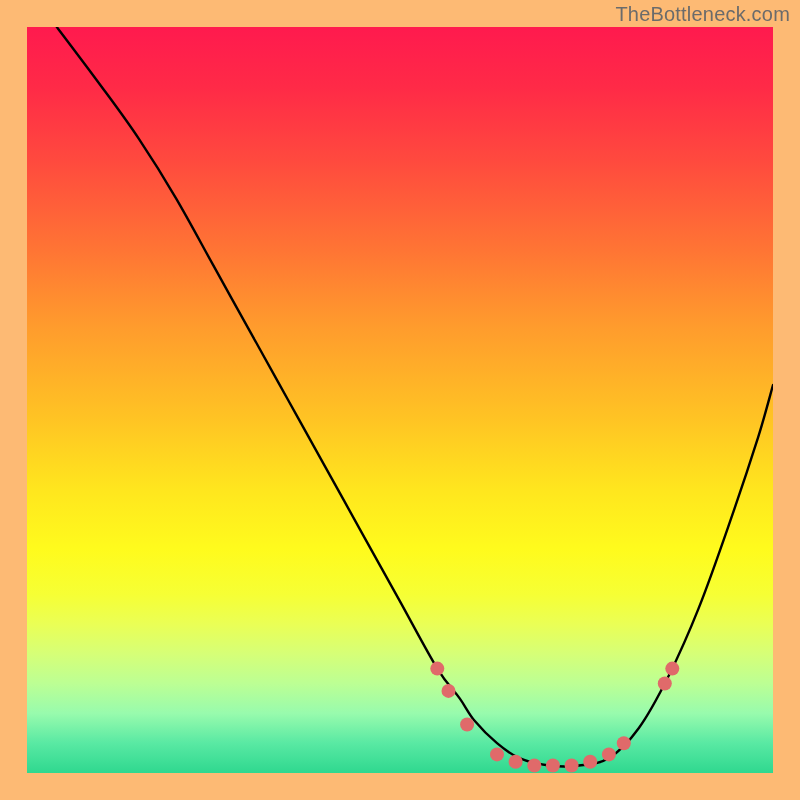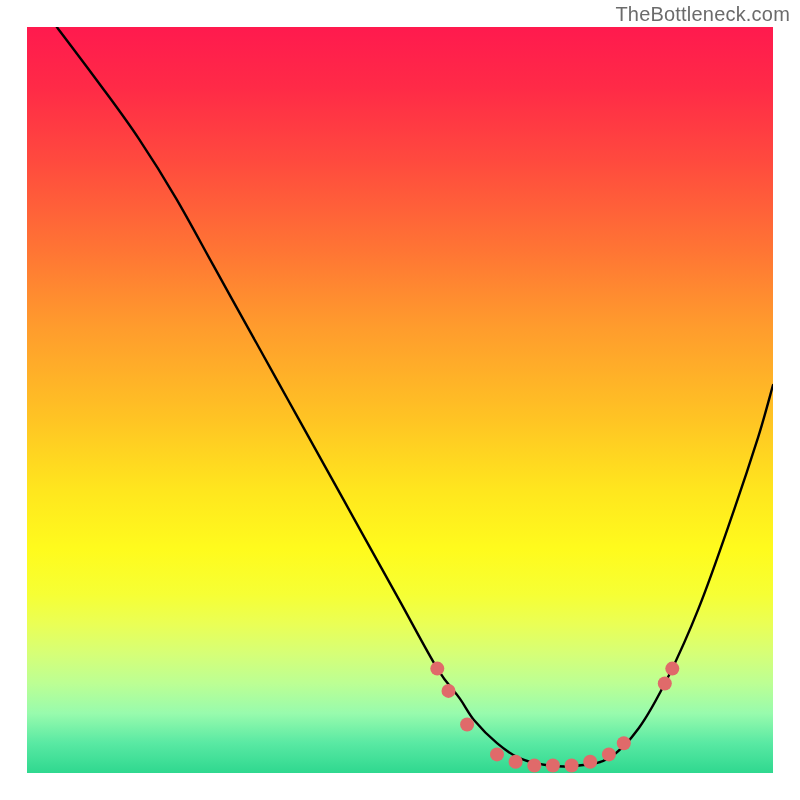--- a/index.html
+++ b/index.html
@@ -9,21 +9,21 @@
     height: 800px;
     background: #000;
     overflow: hidden;
   }
   .frame {
     position: absolute;
     left: 0;
     top: 0;
     width: 800px;
     height: 800px;
-    background: #ffffff;
+    background: #fdba74;
   }
   .plot {
     position: absolute;
     left: 27px;
     top: 27px;
     width: 746px;
     height: 746px;
     background: linear-gradient(
       to bottom,
       #ff1a4e 0%,

